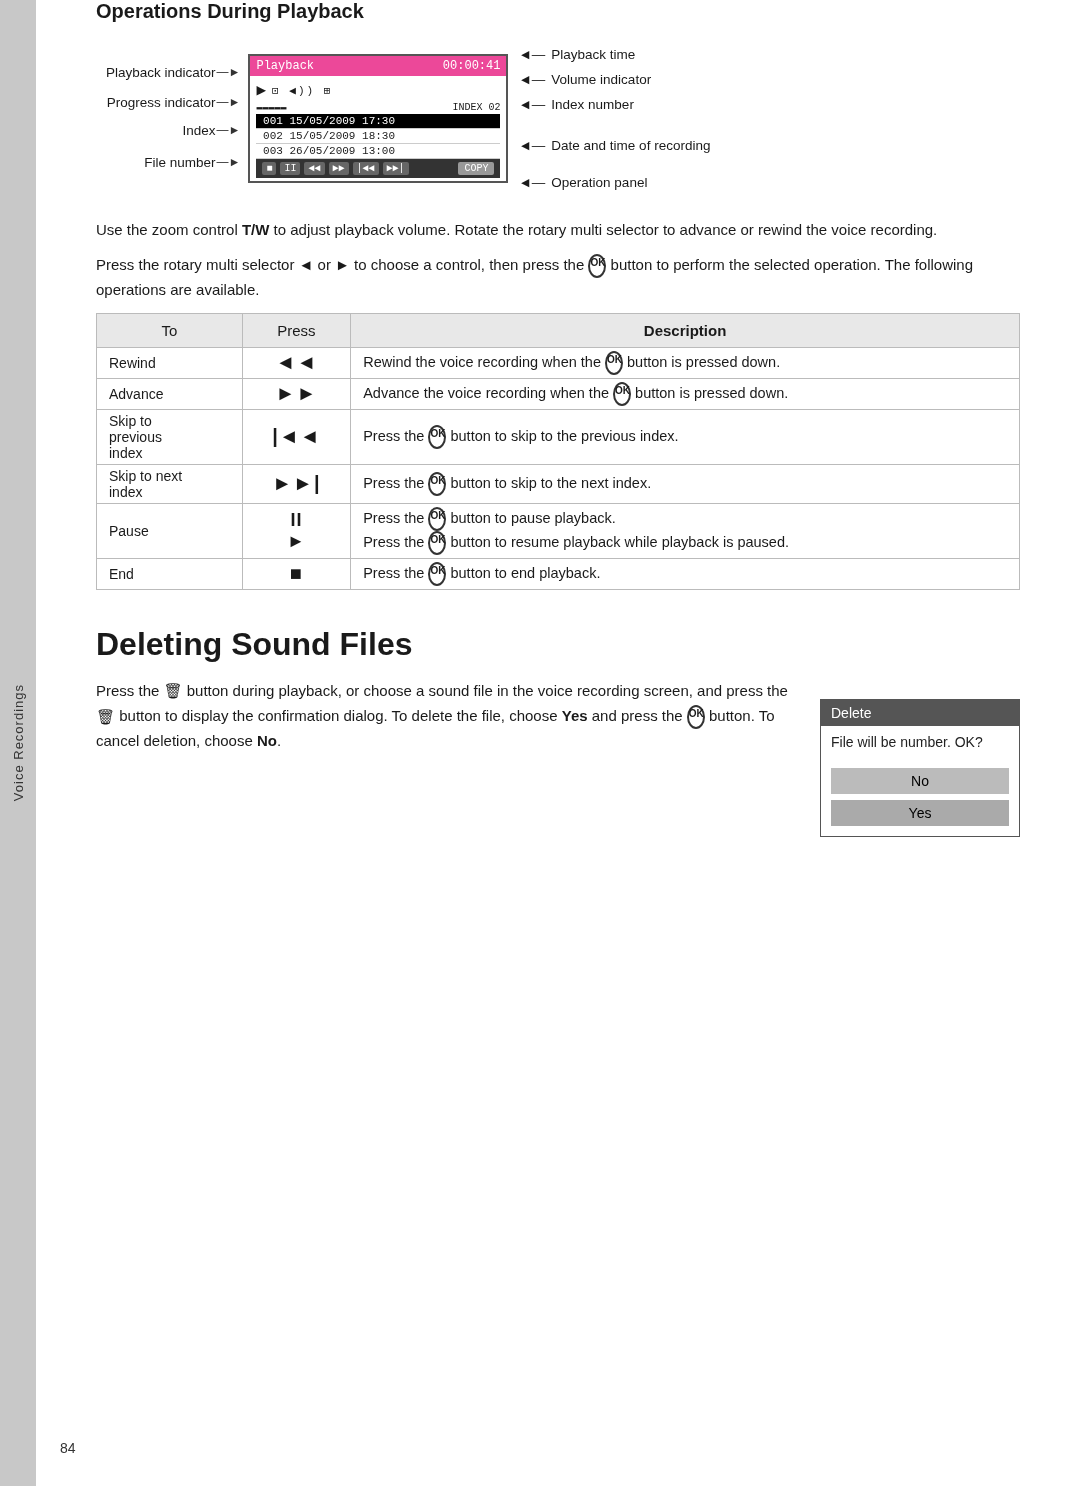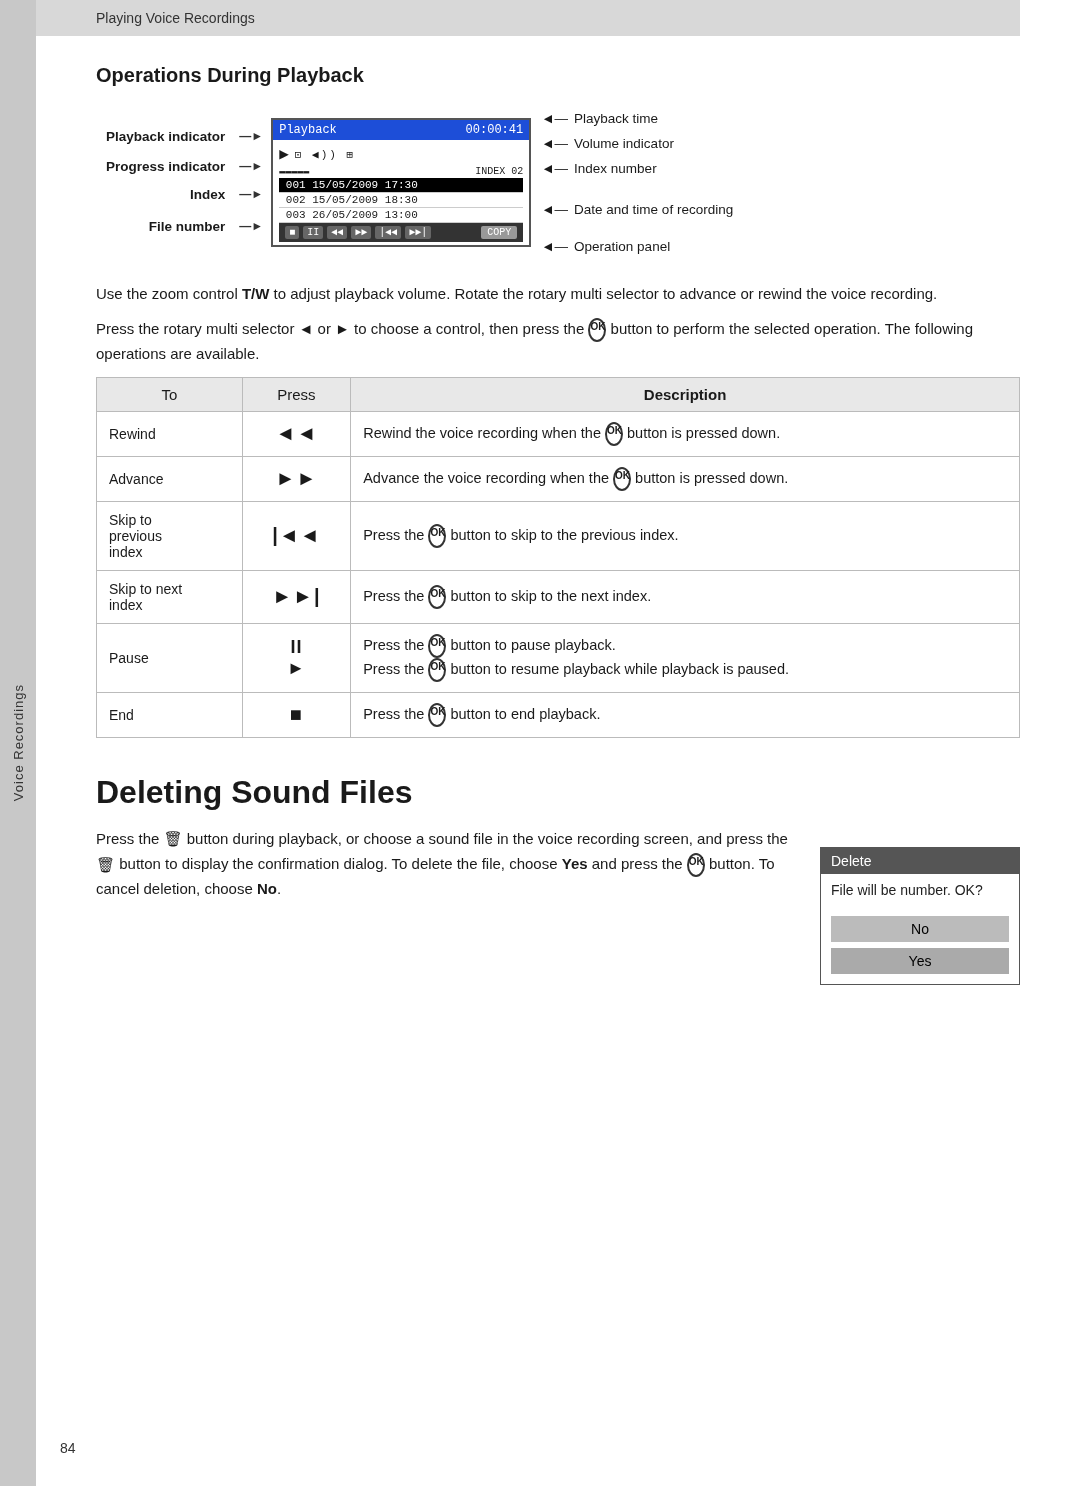--- a/index.html
+++ b/index.html
@@ -68,37 +68,36 @@
       flex-direction: column;
       gap: 0px;
       margin-right: 8px;
       font-size: 13.5px;
       text-align: right;
     }
     .diagram-labels-left .label-row {
       display: flex;
       align-items: center;
       justify-content: flex-end;
-      gap: 14px;
+      gap: 1px;
       margin-bottom: 3px;
-      font-weight: bold;
     }
     .arrow-right {
       font-size: 12px;
       color: #333;
     }
     .screen-mockup {
       border: 2px solid #555;
       background: #fff;
       width: 260px;
       font-size: 12px;
       font-family: 'Courier New', monospace;
     }
     .screen-header {
-      background: #1d4ed8;
+      background: #ec4899;
       color: #fff;
       display: flex;
       justify-content: space-between;
       padding: 3px 6px;
       font-size: 12px;
     }
     .screen-body {
       padding: 3px 6px;
       background: #fff;
     }
@@ -183,21 +182,21 @@
       font-weight: normal;
     }
     .ops-table th.to-col {
       text-align: center;
     }
     .ops-table th.desc-col {
       font-weight: bold;
     }
     .ops-table td {
       border: 1px solid #bbb;
-      padding: 10px 12px;
+      padding: 3px 12px;
       vertical-align: middle;
     }
     .ops-table td.to-cell {
       font-size: 14px;
       white-space: nowrap;
     }
     .ops-table td.press-cell {
       text-align: center;
       font-size: 20px;
       font-weight: bold;
@@ -273,23 +272,20 @@
 <body>
 
 <div class="page-wrapper">
 
   <div class="side-tab">
     <span class="side-tab-text">Voice Recordings</span>
   </div>
 
   <div class="main-content">
 
-    <div class="header-bar">
-      <span>Playing Voice Recordings</span>
-    </div>
 
     <div class="section-title">Operations During Playback</div>
 
     <div class="diagram-area">
 
       <div class="diagram-labels-left">
         <div class="label-row">
           <span>Playback indicator</span>
           <span class="arrow-right">—►</span>
         </div>

